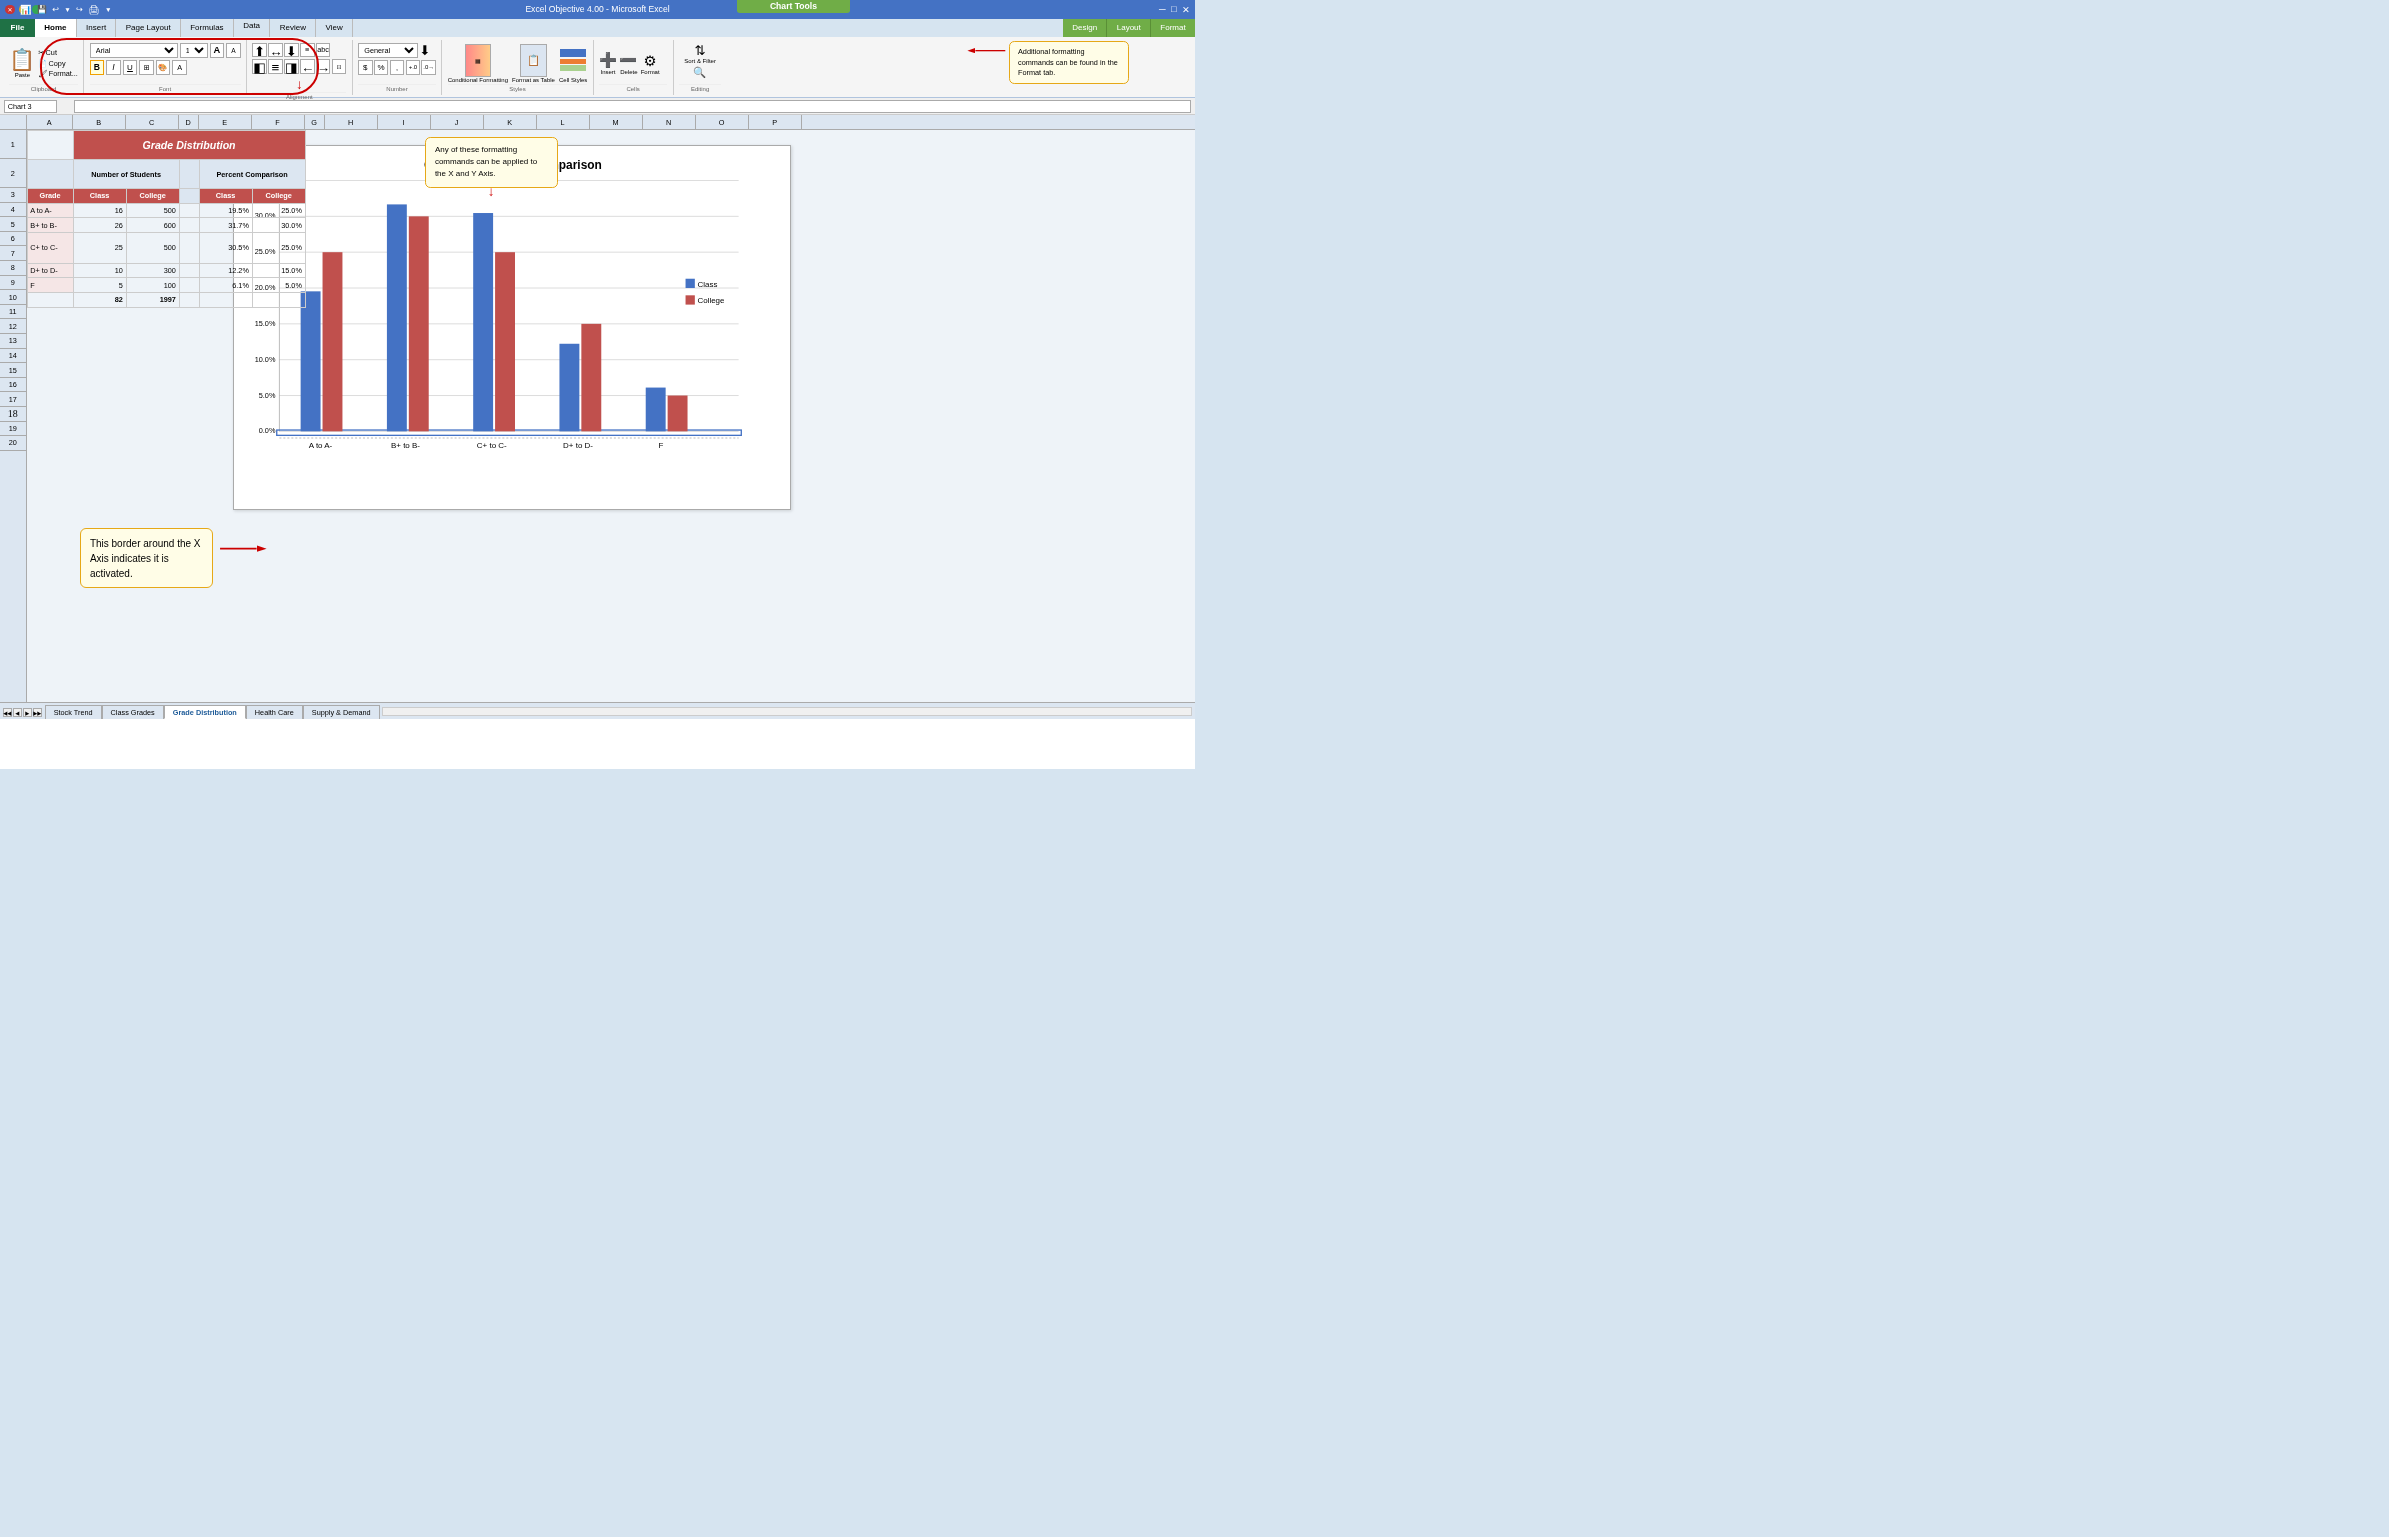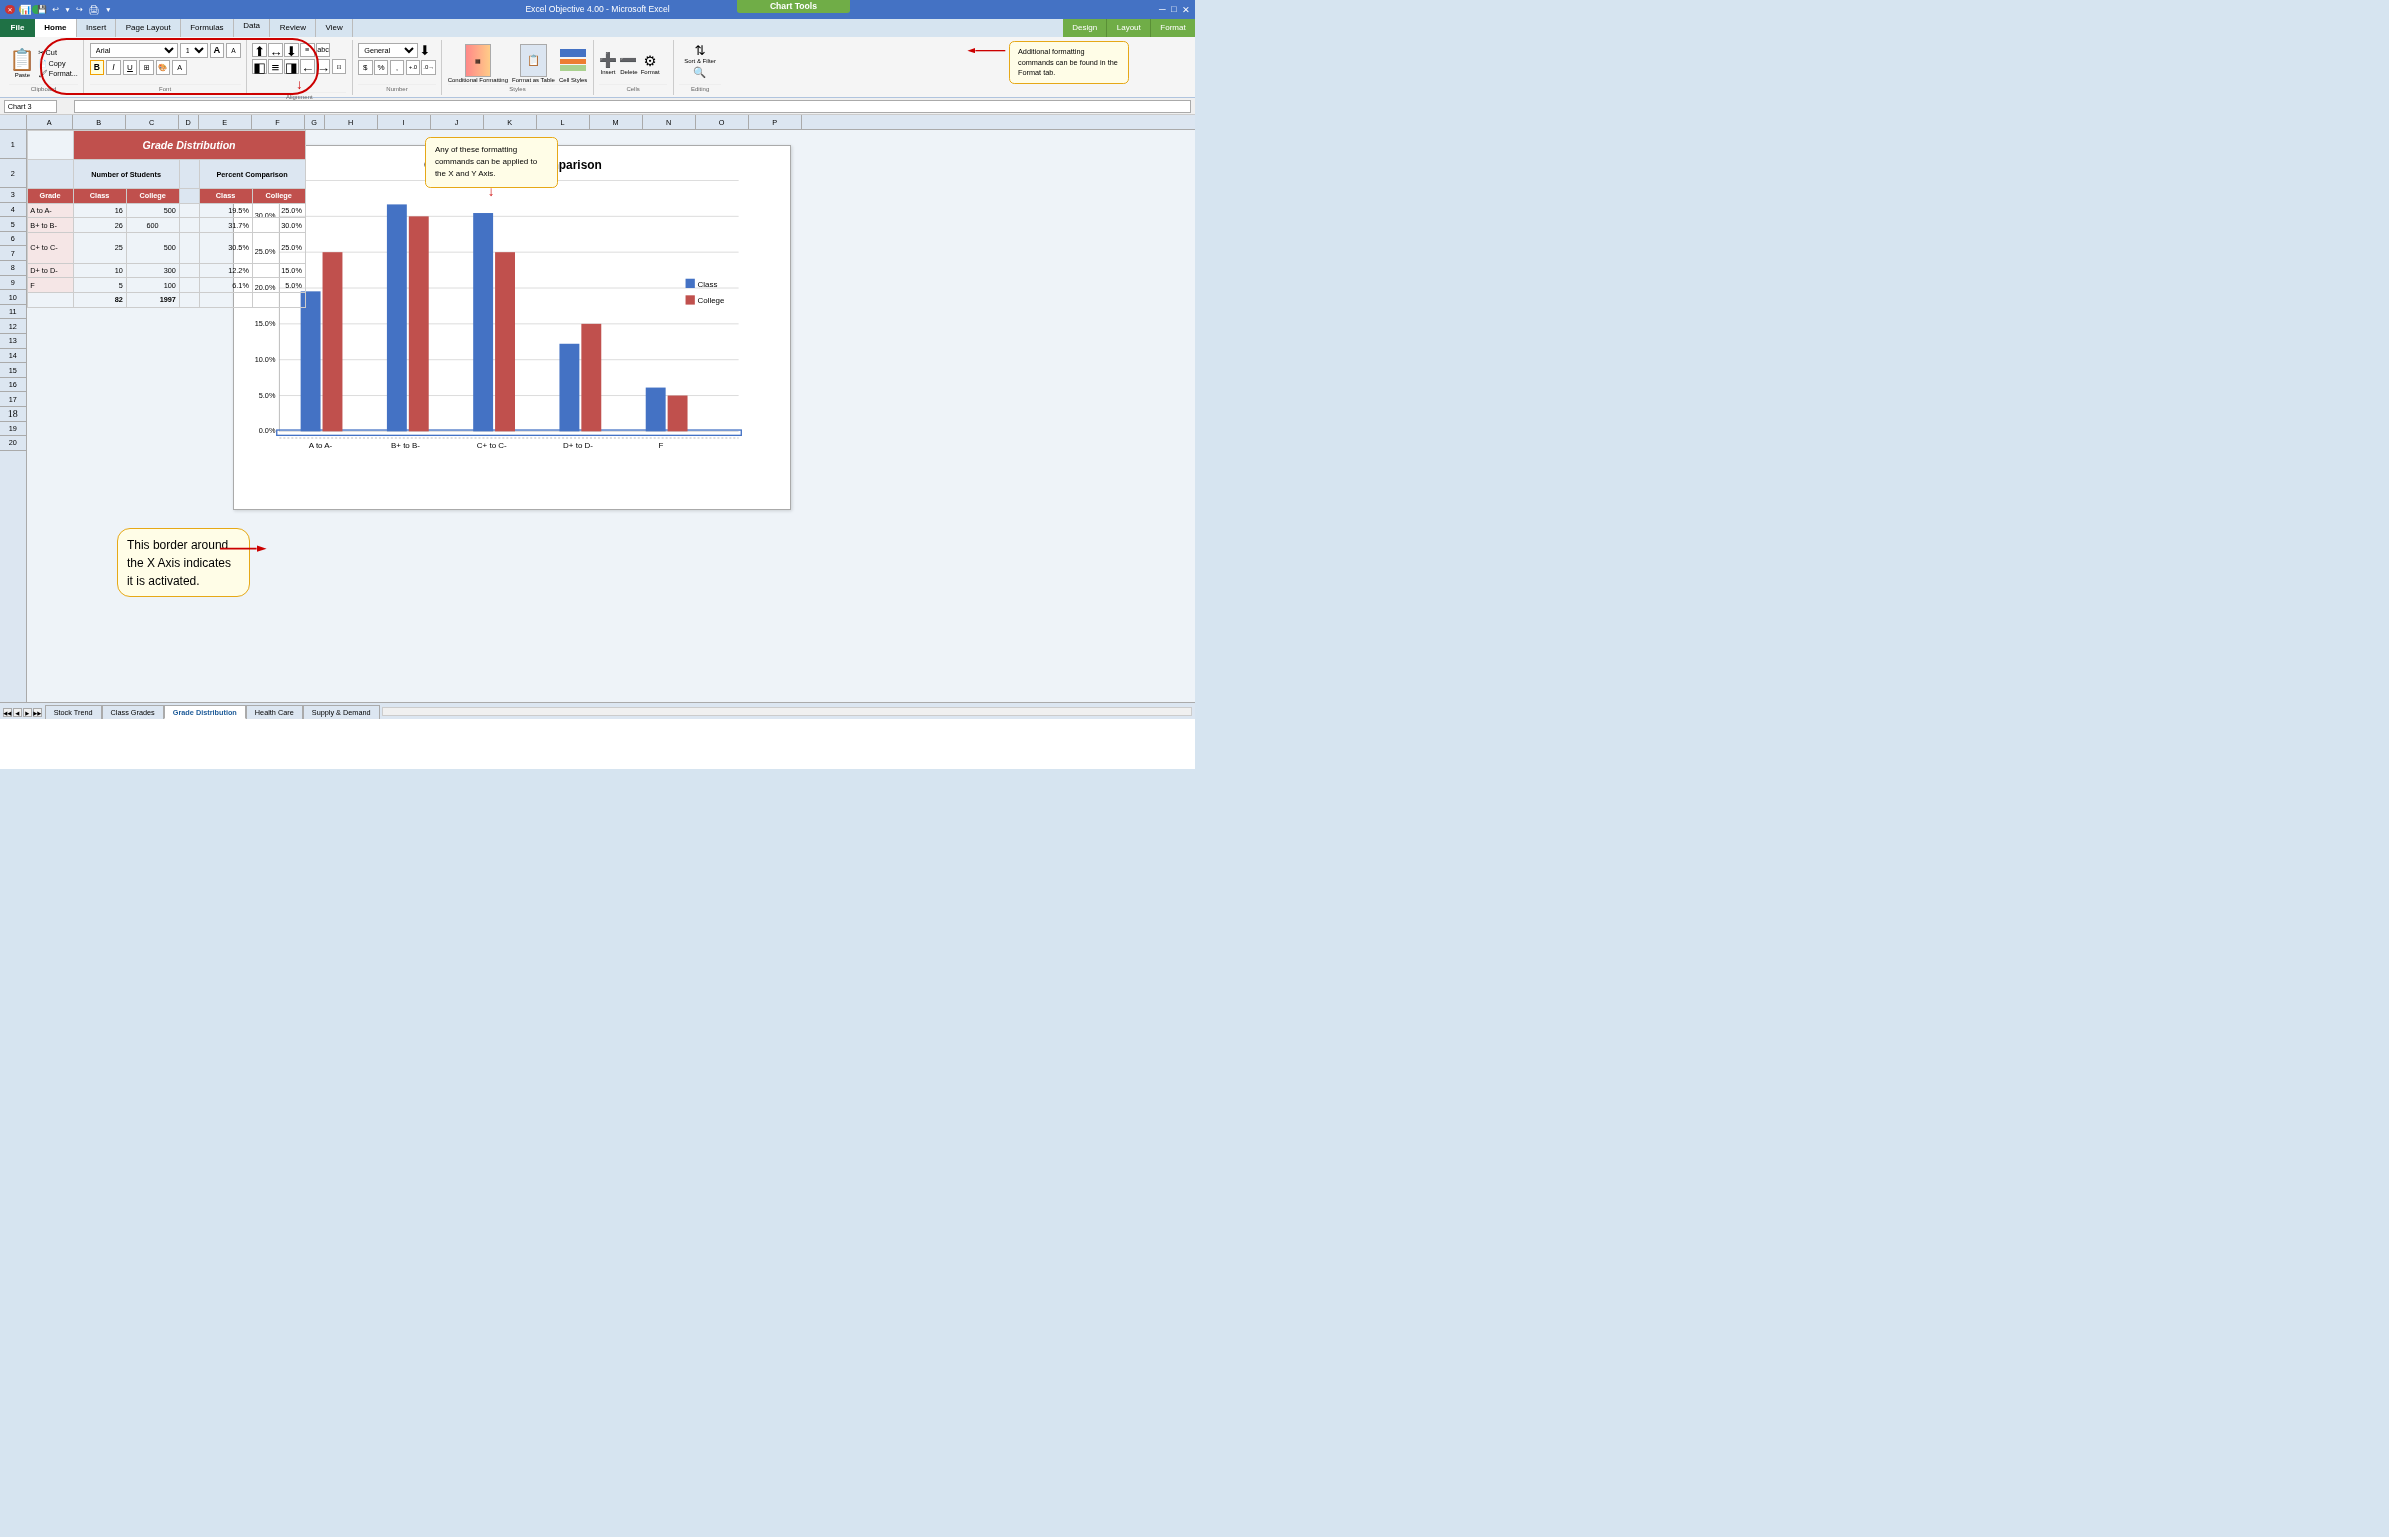--- a/index.html
+++ b/index.html
@@ -329,21 +329,21 @@
             <td style="height:14.6px;border:0.7px solid #ccc;font-size:7.3px;padding:1.3px 2.7px;background:#f5e6e6;">A to A-</td>
             <td style="height:14.6px;border:0.7px solid #ccc;font-size:7.3px;padding:1.3px 2.7px;text-align:right;">16</td>
             <td style="height:14.6px;border:0.7px solid #ccc;font-size:7.3px;padding:1.3px 2.7px;text-align:right;">500</td>
             <td style="height:14.6px;border:0.7px solid #ccc;background:#eef3f8;"></td>
             <td style="height:14.6px;border:0.7px solid #ccc;font-size:7.3px;padding:1.3px 2.7px;text-align:right;">19.5%</td>
             <td style="height:14.6px;border:0.7px solid #ccc;font-size:7.3px;padding:1.3px 2.7px;text-align:right;">25.0%</td>
           </tr>
           <tr>
             <td style="height:14.6px;border:0.7px solid #ccc;font-size:7.3px;padding:1.3px 2.7px;background:#f5e6e6;">B+ to B-</td>
             <td style="height:14.6px;border:0.7px solid #ccc;font-size:7.3px;padding:1.3px 2.7px;text-align:right;">26</td>
-            <td style="height:14.6px;border:0.7px solid #ccc;font-size:7.3px;padding:1.3px 2.7px;text-align:center;">600</td>
+            <td style="height:14.6px;border:0.7px solid #ccc;font-size:7.3px;padding:1.3px 2.7px;text-align:right;">600</td>
             <td style="height:14.6px;border:0.7px solid #ccc;background:#eef3f8;"></td>
             <td style="height:14.6px;border:0.7px solid #ccc;font-size:7.3px;padding:1.3px 2.7px;text-align:right;">31.7%</td>
             <td style="height:14.6px;border:0.7px solid #ccc;font-size:7.3px;padding:1.3px 2.7px;text-align:right;">30.0%</td>
           </tr>
           <tr>
             <td style="height:14.6px;border:0.7px solid #ccc;font-size:7.3px;padding:1.3px 2.7px;background:#f5e6e6;">C+ to C-</td>
             <td style="height:31px;border:0.7px solid #ccc;font-size:7.3px;padding:1.3px 2.7px;text-align:right;">25</td>
             <td style="height:14.6px;border:0.7px solid #ccc;font-size:7.3px;padding:1.3px 2.7px;text-align:right;">500</td>
             <td style="height:14.6px;border:0.7px solid #ccc;background:#eef3f8;"></td>
             <td style="height:14.6px;border:0.7px solid #ccc;font-size:7.3px;padding:1.3px 2.7px;text-align:right;">30.5%</td>
@@ -442,21 +442,21 @@
             <line x1="68" y1="440" x2="760" y2="440" stroke="#999" stroke-width="1" stroke-dasharray="3,3"></line>
           </svg>
         </div>
 
         <div style="position:absolute;top:6.6px;left:398px;background:#fffde7;border:1.3px solid #e6a817;border-radius:5.3px;padding:6.6px 9.3px;font-size:8px;max-width:133px;line-height:1.5;z-index:200;">
           <span>Any of these formatting commands can be applied to the X and Y Axis.</span>
           
           <div style="position:absolute;bottom:-14.6px;left:50%;transform:translateX(-50%);color:#cc0000;font-size:13.3px;">↓</div>
         </div>
 
-        <div style="position:absolute;top:398px;left:53px;background:#fffde7;border:1.3px solid #e6a817;border-radius:13px;padding:6.6px 9.3px;font-size:12px;max-width:133px;line-height:1.5;z-index:200;margin-left:37px;">
+        <div style="position:absolute;top:398px;left:53px;background:#fffde7;border:1.3px solid #e6a817;border-radius:6px;padding:6.6px 9.3px;font-size:10px;max-width:133px;line-height:1.5;z-index:200;">
           <span>This border around the X Axis indicates it is activated.</span>
         </div>
 
         <div style="position:absolute;top:412px;left:193px;z-index:200;">
           <svg width="40" height="13.3" overflow="visible" viewBox="0 0 60 20">
             <defs>
               <marker id="ah2" markerWidth="6" markerHeight="4" refX="0" refY="2" orient="auto">
                 <polygon points="0 0, 6 2, 0 4" fill="#cc0000"></polygon>
               </marker>
             </defs>

